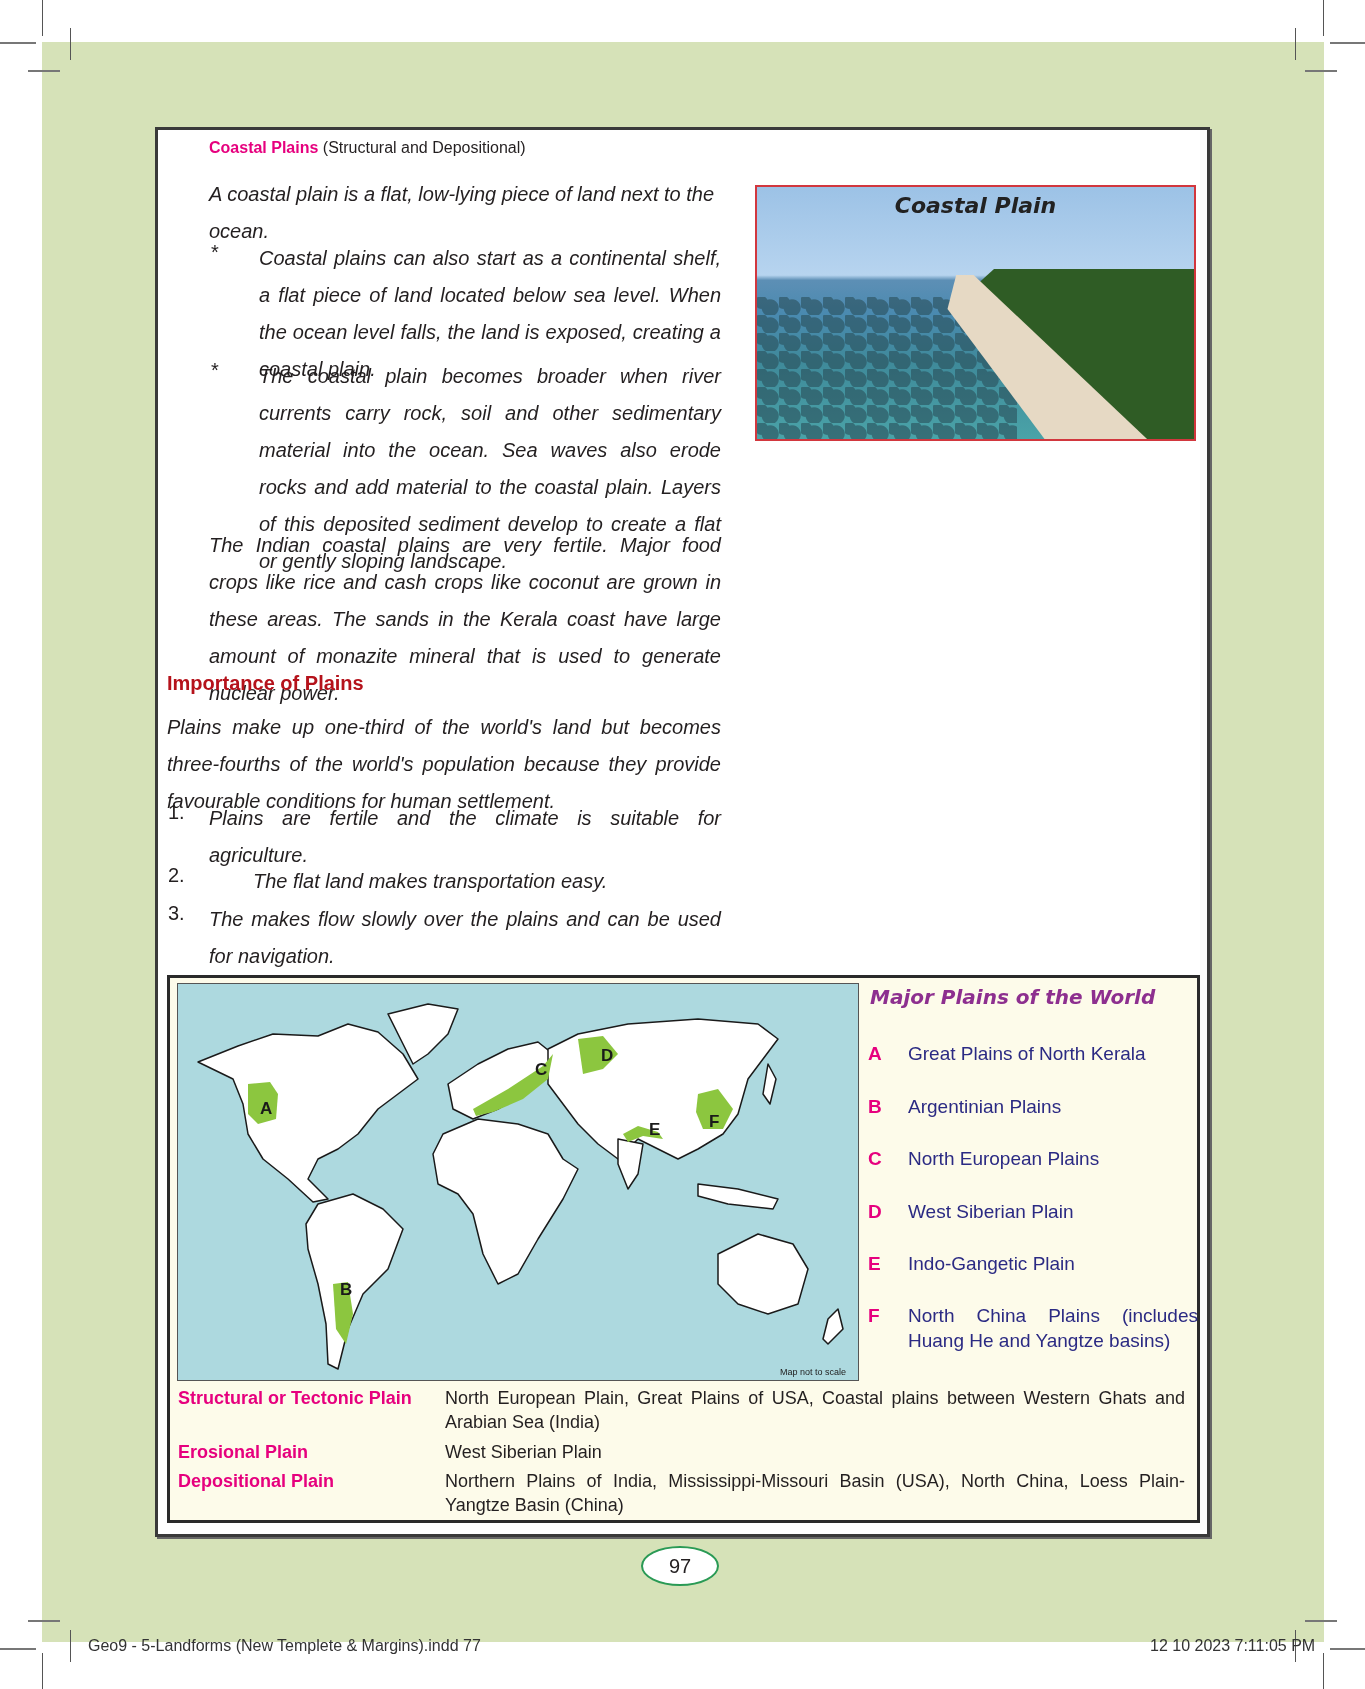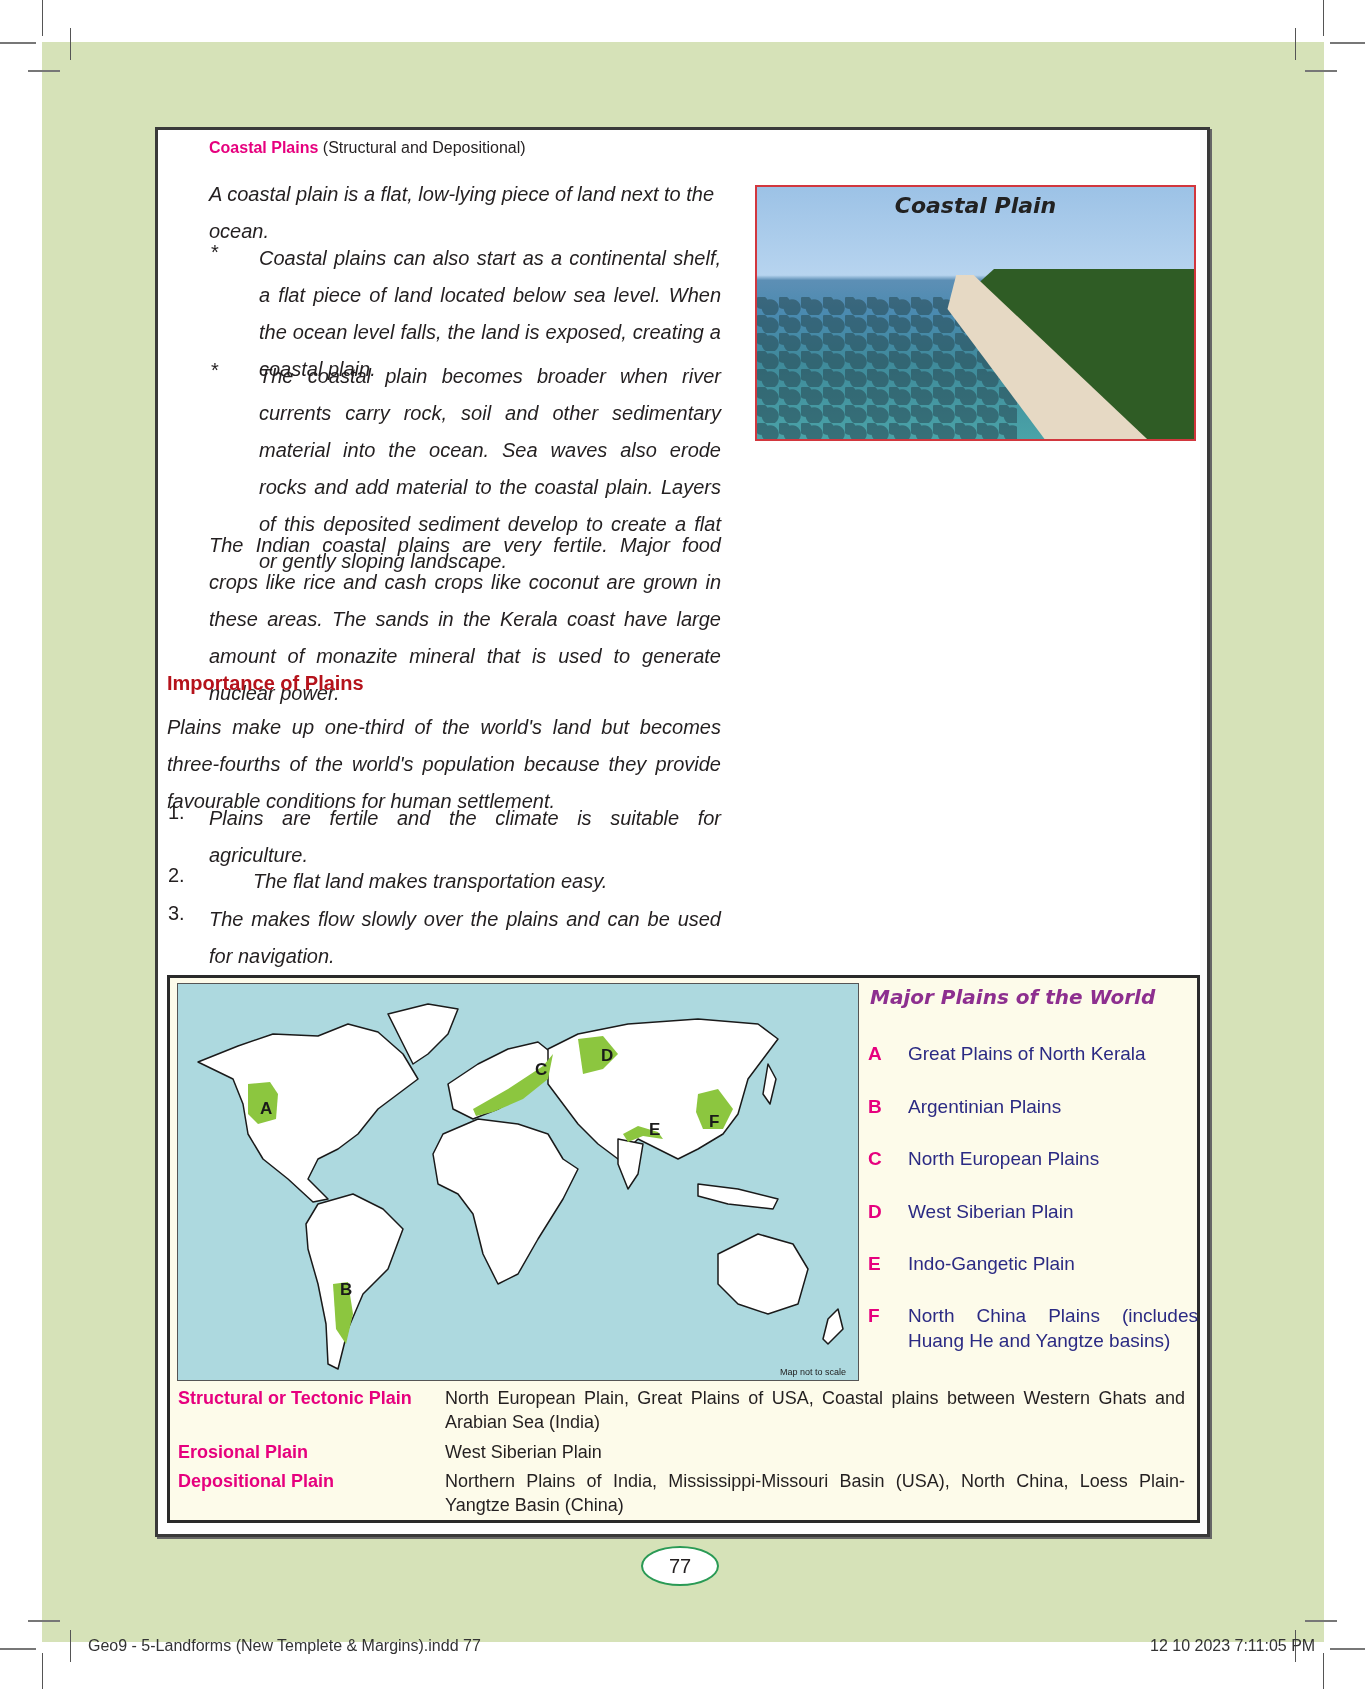--- a/index.html
+++ b/index.html
@@ -203,16 +203,16 @@
 </div>
 <div class="cls-row" style="top:1440px;">
   <span class="type">Erosional Plain</span>
   <span class="examples">West Siberian Plain</span>
 </div>
 <div class="cls-row" style="top:1469px;">
   <span class="type">Depositional Plain</span>
   <span class="examples">Northern Plains of India, Mississippi-Missouri Basin (USA), North China, Loess Plain-Yangtze Basin (China)</span>
 </div>
 
-<div class="page-num">77</div>
+<div class="page-num">97</div>
 
 <div class="slug" style="left:88px;">Geo9 - 5-Landforms (New Templete &amp; Margins).indd   77</div>
 <div class="slug" style="left:1150px;">12 10 2023   7:11:05 PM</div>
 
 </body></html>

